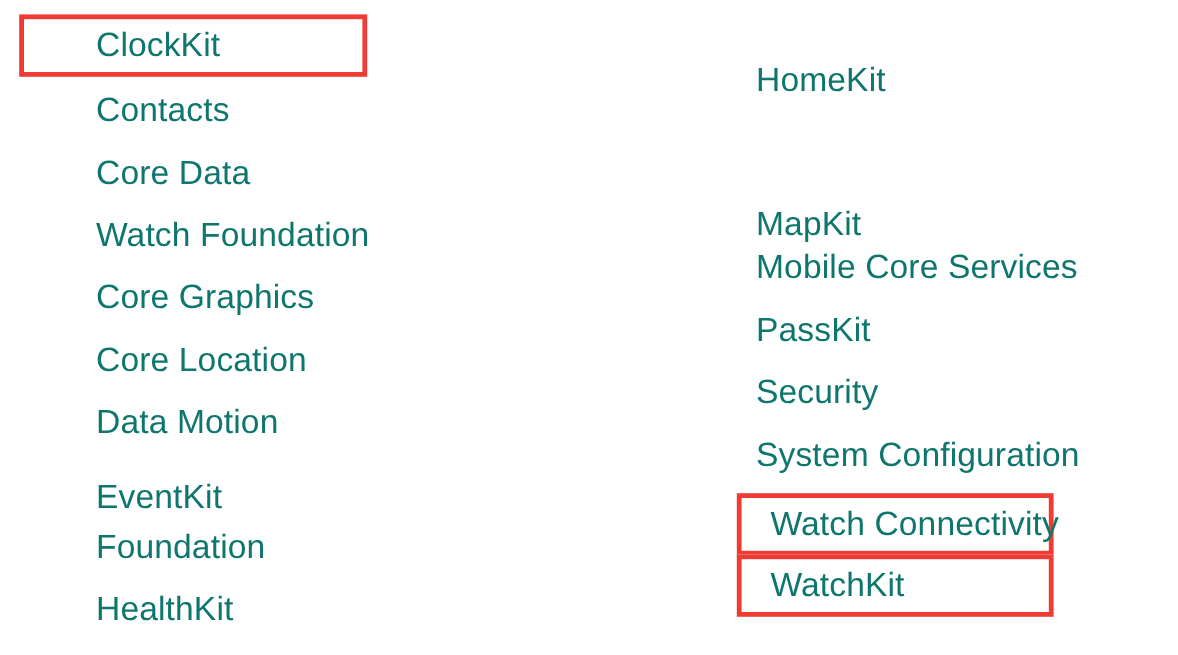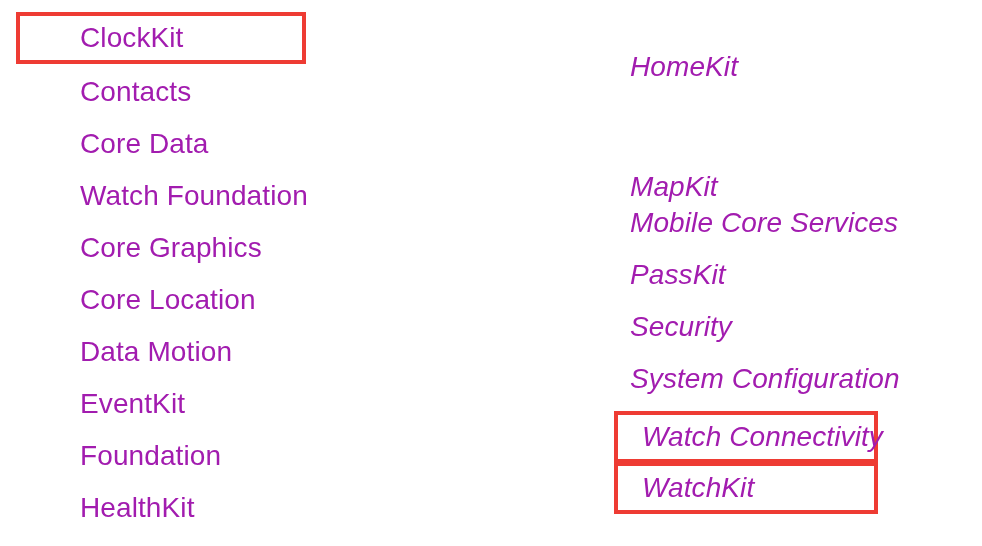--- a/index.html
+++ b/index.html
@@ -23,34 +23,34 @@
     background: #ffffff;
   }
 
   .column {
     position: absolute;
     top: 0;
     height: 546px;
   }
 
   #left-column  { left: 0px;   width: 480px; }
-  #right-column { left: 560px; width: 422px; font-style: italic; }
+  #right-column { left: 560px; width: 422px; }
 
   .list-item {
     position: absolute;
     height: 52px;
     display: flex;
     align-items: center;
     box-sizing: border-box;
   }
 
   .item-label {
     font-size: 28px;
     line-height: 32px;
-    color: #a21caf;
+    color: #0f766e;
     letter-spacing: 0.1px;
     white-space: nowrap;
   }
 
   
   .list-item.highlighted {
     border: 4px solid #ee3b33;
     background: #ffffff;
   }
 
@@ -90,21 +90,21 @@
       </div>
       <div class="list-item" style="top: 222px;">
         <span class="item-label">Core Graphics</span>
       </div>
       <div class="list-item" style="top: 274px;">
         <span class="item-label">Core Location</span>
       </div>
       <div class="list-item" style="top: 326px;">
         <span class="item-label">Data Motion</span>
       </div>
-      <div class="list-item" style="top: 378px;">
+      <div class="list-item" style="top: 378px; align-items: flex-end;">
         <span class="item-label">EventKit</span>
       </div>
       <div class="list-item" style="top: 430px;">
         <span class="item-label">Foundation</span>
       </div>
       <div class="list-item" style="top: 482px;">
         <span class="item-label">HealthKit</span>
       </div>
     </div>
 

